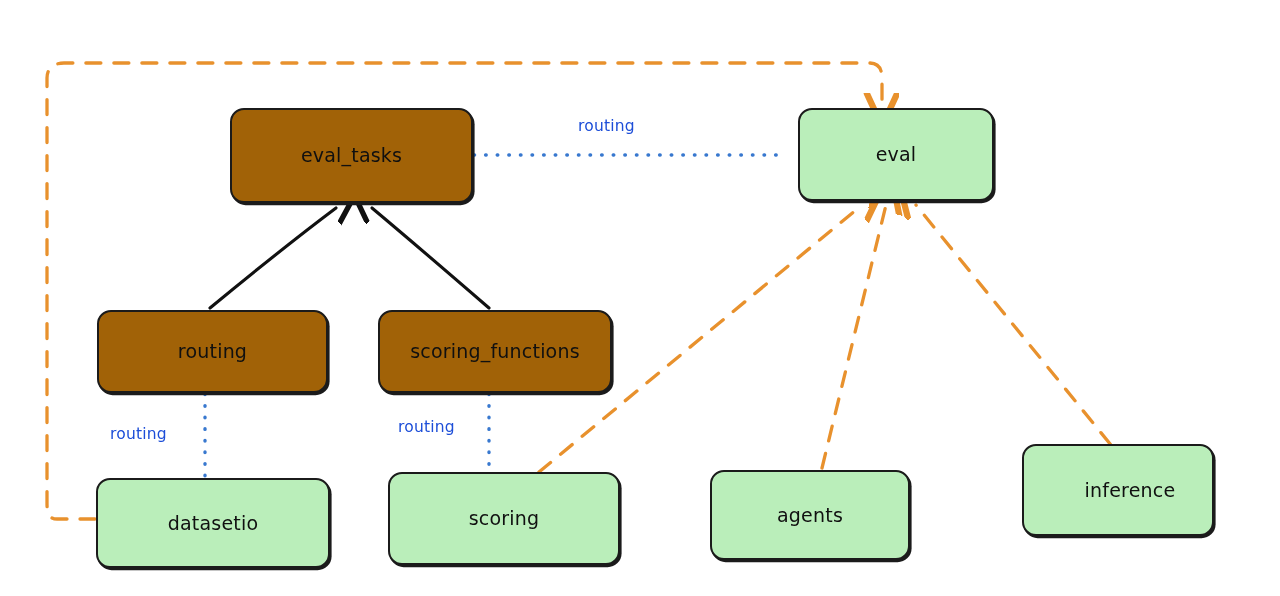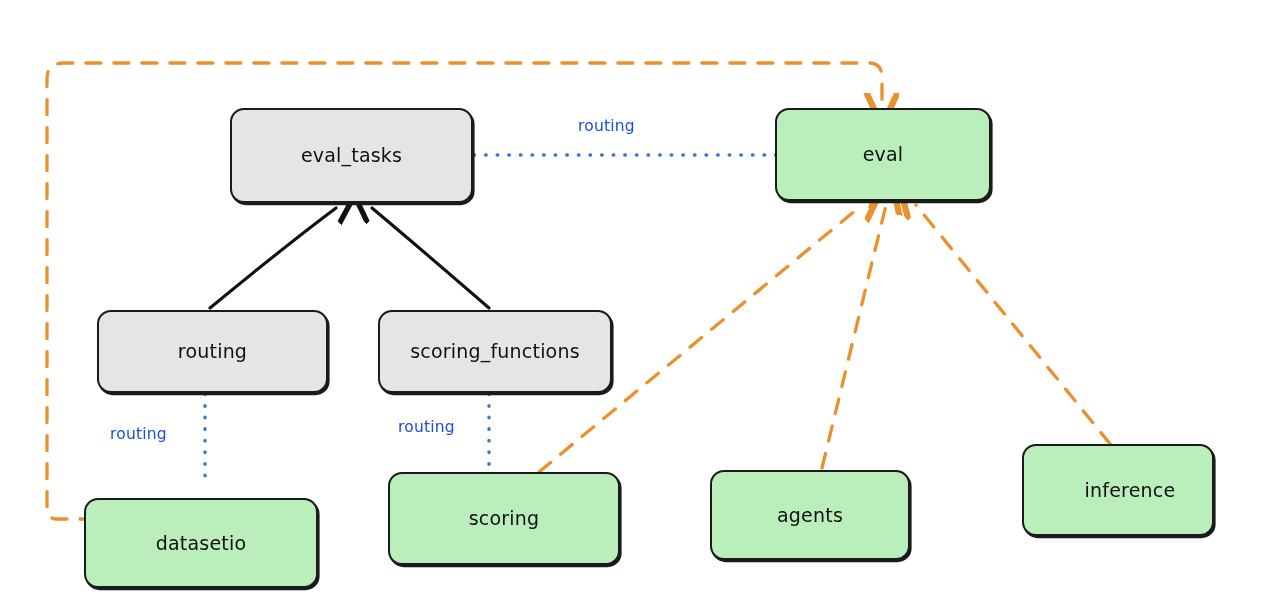--- a/index.html
+++ b/index.html
@@ -35,21 +35,21 @@
     border: 2.6px solid #1b1b1b;
     border-radius: 14px;
     box-shadow: 1.6px 2.2px 0 0 #1b1b1b;
     font-size: 19px;
     letter-spacing: 0.2px;
     color: #101010;
     text-align: center;
     font-family: "DejaVu Sans", sans-serif;
   }
   .node.api {
-    background: #e5e5e5;
+    background: #a16207;
   }
   .node.provider {
     background: #baeeba;
   }
   .node-label {
     display: block;
     line-height: 1.1;
     padding: 0 6px;
   }
   .edge-label {
@@ -92,33 +92,33 @@
 
     <path d="M 822 468 L 886 205" fill="none" stroke="#e8912d" stroke-width="3.3" stroke-linecap="round" stroke-dasharray="15 13" marker-end="url(#arrow-orange)"></path>
 
     <path d="M 1128 466 L 916 205" fill="none" stroke="#e8912d" stroke-width="3.3" stroke-linecap="round" stroke-dasharray="15 13" marker-end="url(#arrow-orange)"></path>
   </svg>
 
   <div class="node api" style="left:230px; top:108px; width:243px; height:95px;">
     <span class="node-label">eval_tasks</span>
   </div>
 
-  <div class="node provider" style="left:775px; top:108px; width:216px; height:93px;">
+  <div class="node provider" style="left:798px; top:108px; width:196px; height:93px;">
     <span class="node-label">eval</span>
   </div>
 
   <div class="node api" style="left:97px; top:310px; width:231px; height:83px;">
     <span class="node-label">routing</span>
   </div>
 
   <div class="node api" style="left:378px; top:310px; width:234px; height:83px;">
     <span class="node-label">scoring_functions</span>
   </div>
 
-  <div class="node provider" style="left:84px; top:478px; width:234px; height:90px;margin-top:20px;">
+  <div class="node provider" style="left:96px; top:478px; width:234px; height:90px;">
     <span class="node-label">datasetio</span>
   </div>
 
   <div class="node provider" style="left:388px; top:472px; width:232px; height:93px;">
     <span class="node-label">scoring</span>
   </div>
 
   <div class="node provider" style="left:710px; top:470px; width:200px; height:90px;">
     <span class="node-label">agents</span>
   </div>

